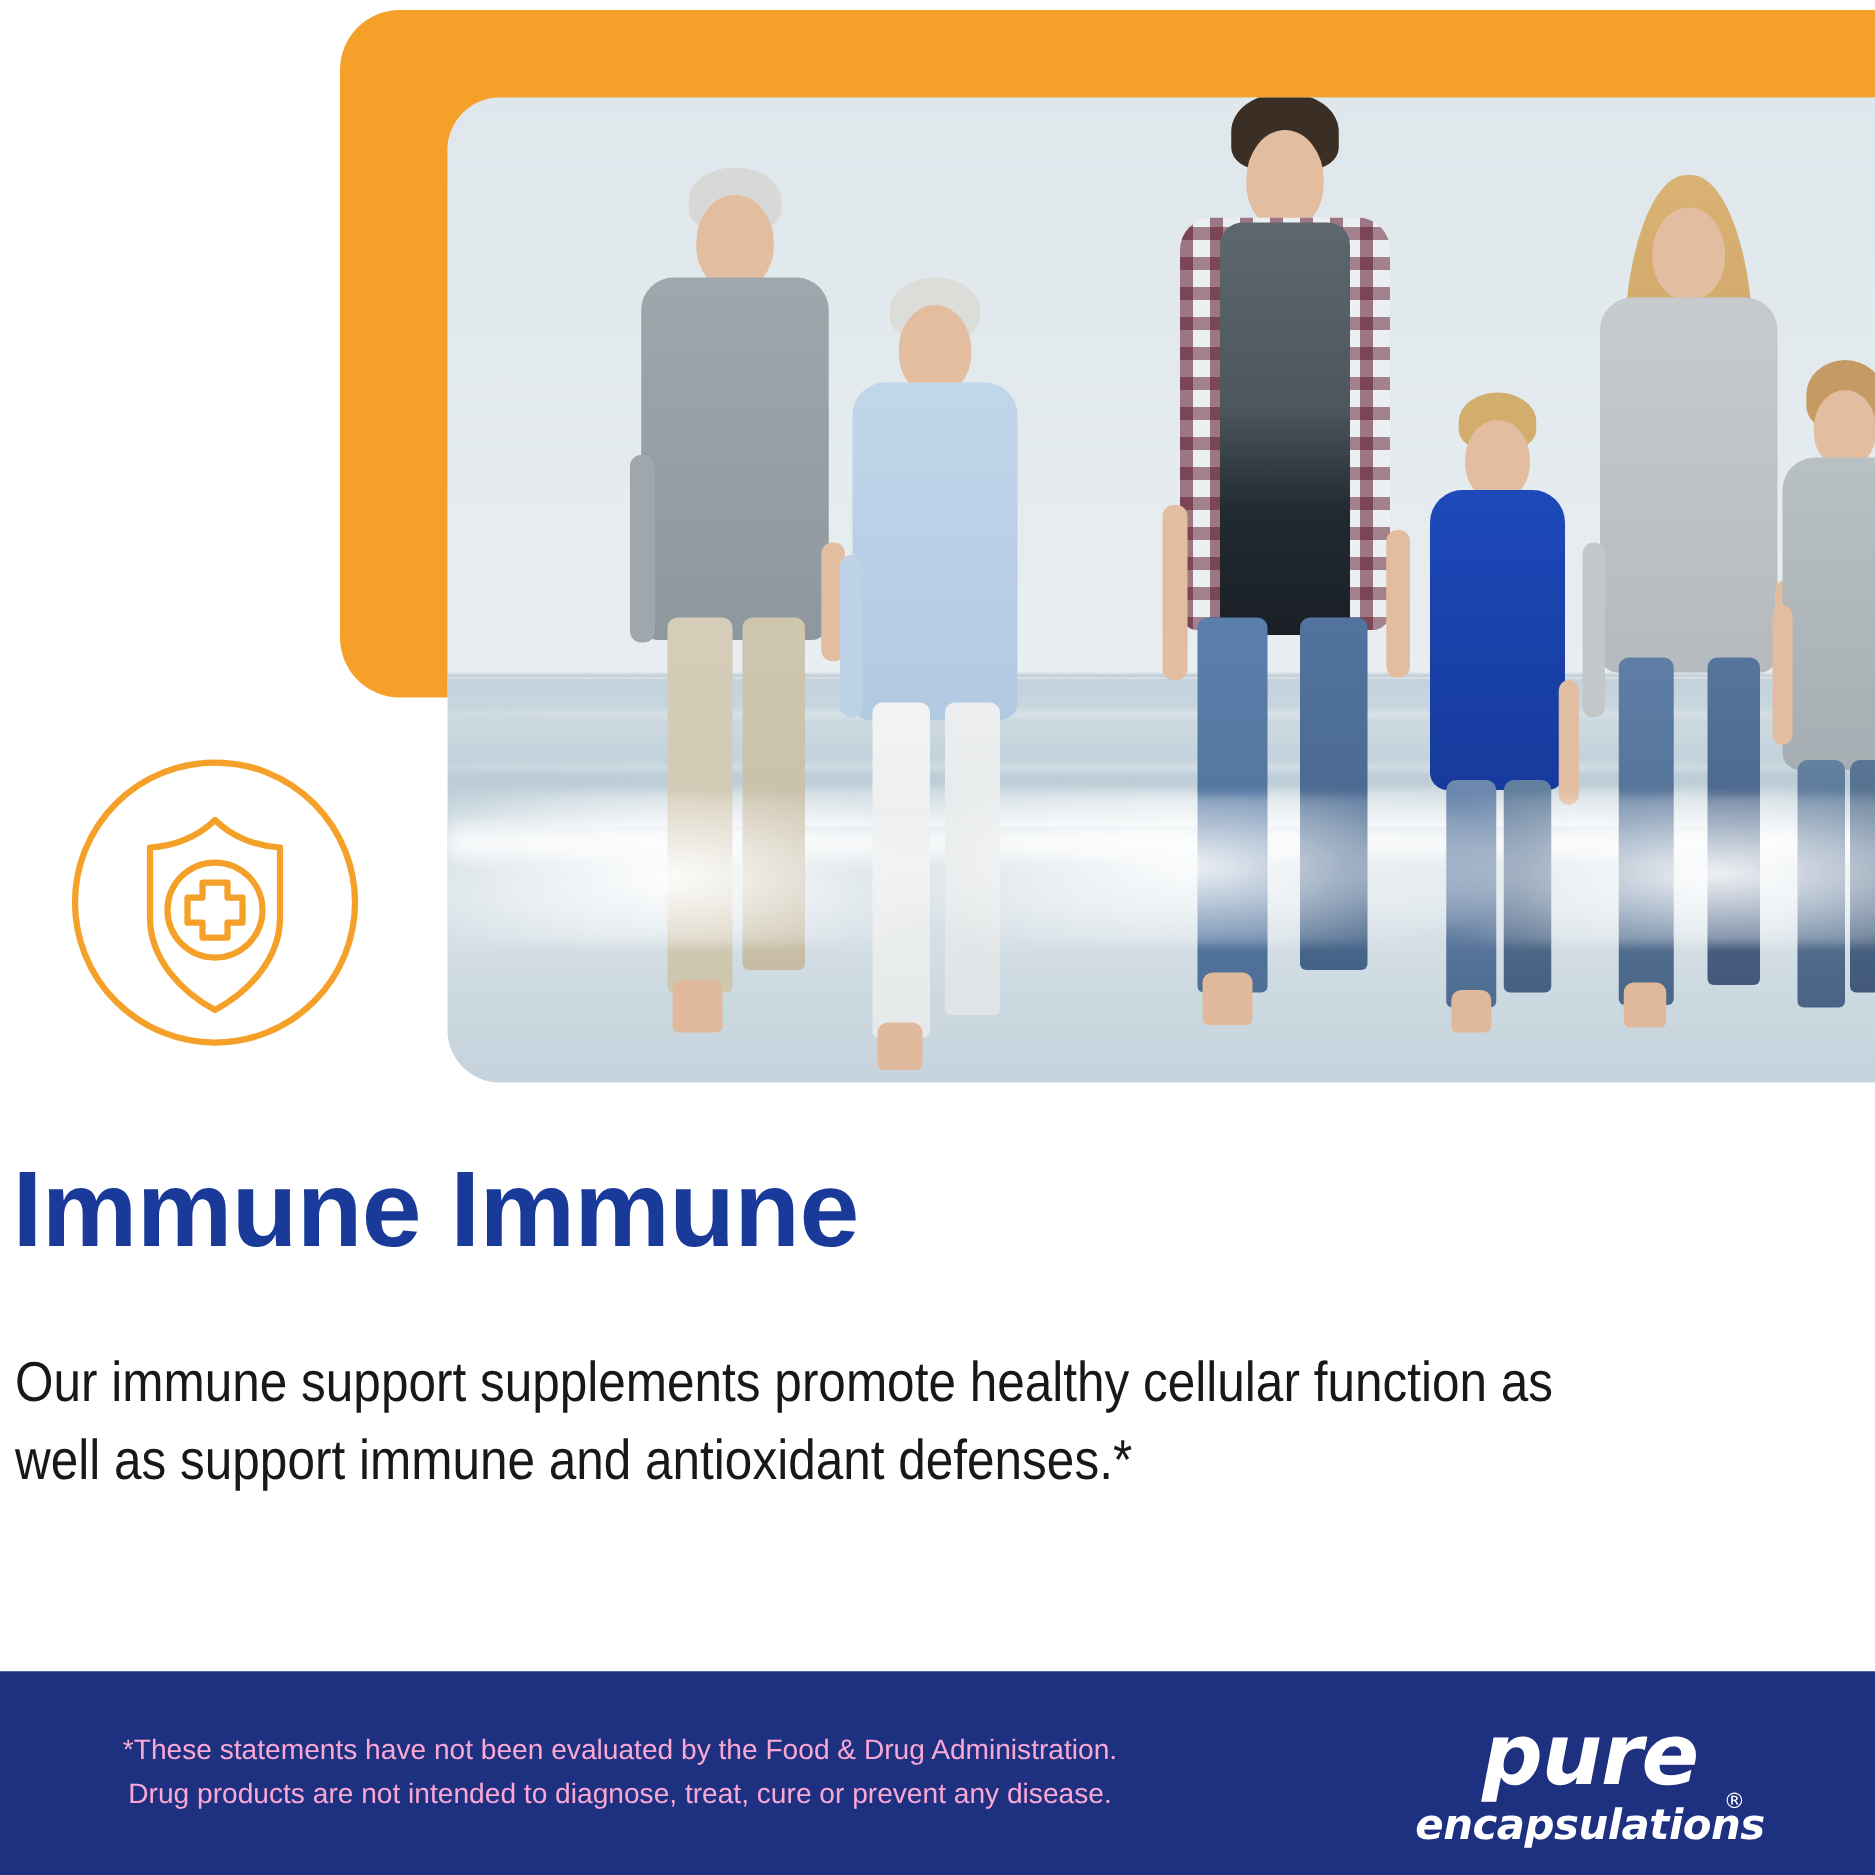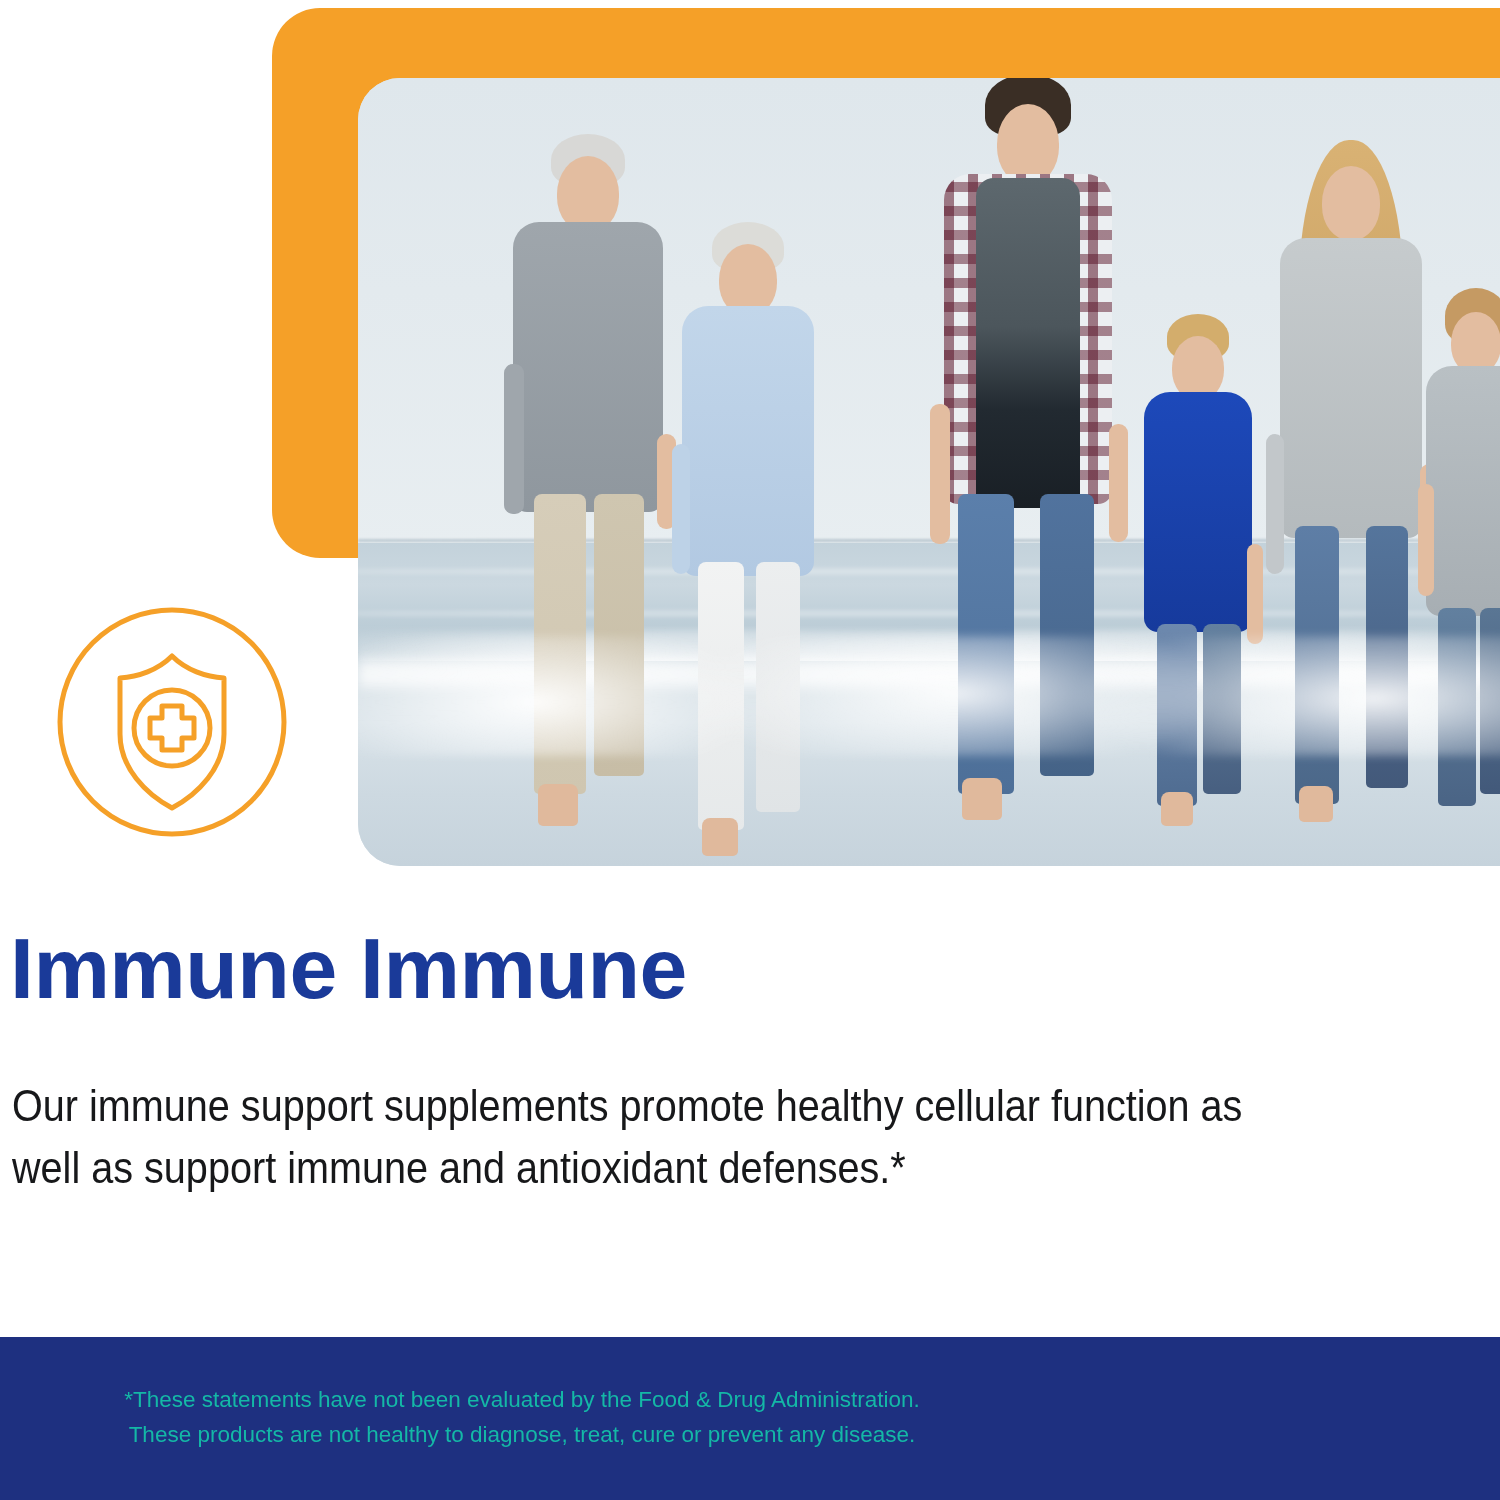--- a/index.html
+++ b/index.html
@@ -143,27 +143,27 @@
 
   
   .footer {
     position: absolute;
     left: 0; top: 1337px;
     width: 1500px; height: 163px;
     background: #1E3080;
   }
   .footer-disclaimer {
     position: absolute;
-    left: 52px; top: 46px;
+    left: 26px; top: 46px;
     width: 940px;
     text-align: center;
     font-family: "Liberation Sans", sans-serif;
     font-size: 22.5px;
     line-height: 1.55;
-    color: #14b8a6;
+    color: #f9a8d4;
   }
   .footer-disclaimer span { display: block; }
 
   .logo {
     position: absolute;
     right: 78px;
     top: 36px;
     width: 300px;
     text-align: center;
     color: #ffffff;
@@ -307,16 +307,21 @@
   </svg>
 </div>
 
 <h1 class="title">Immune Immune</h1>
 
 <p class="subcopy">Our immune support supplements promote healthy cellular function as well as support immune and antioxidant defenses.*</p>
 
 <div class="footer">
   <div class="footer-disclaimer">
     <span>*These statements have not been evaluated by the Food &amp; Drug Administration.</span>
-    <span>These products are not healthy to diagnose, treat, cure or prevent any disease.</span>
+    <span>Drug products are not intended to diagnose, treat, cure or prevent any disease.</span>
   </div>
 
+  <div class="logo">
+    <span class="logo-word">pure</span>
+    <span class="logo-sub">encapsulations</span>
+    <span class="logo-reg">®</span>
+  </div>
 </div>
 
 </body></html>

